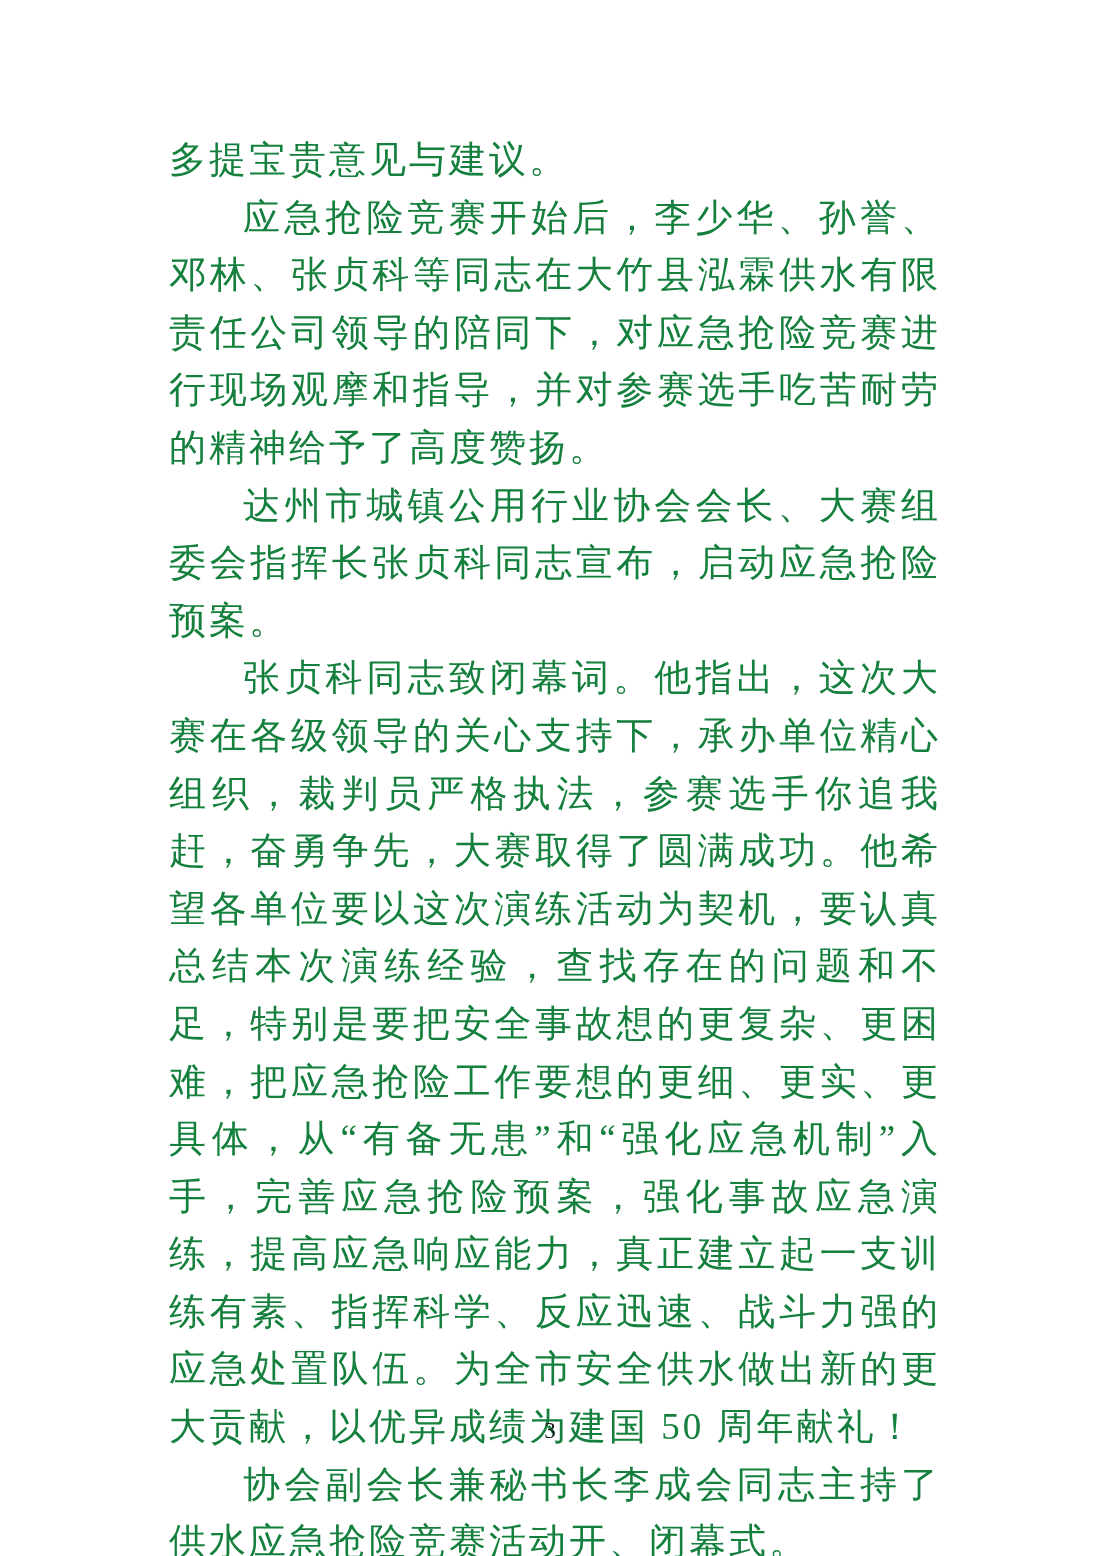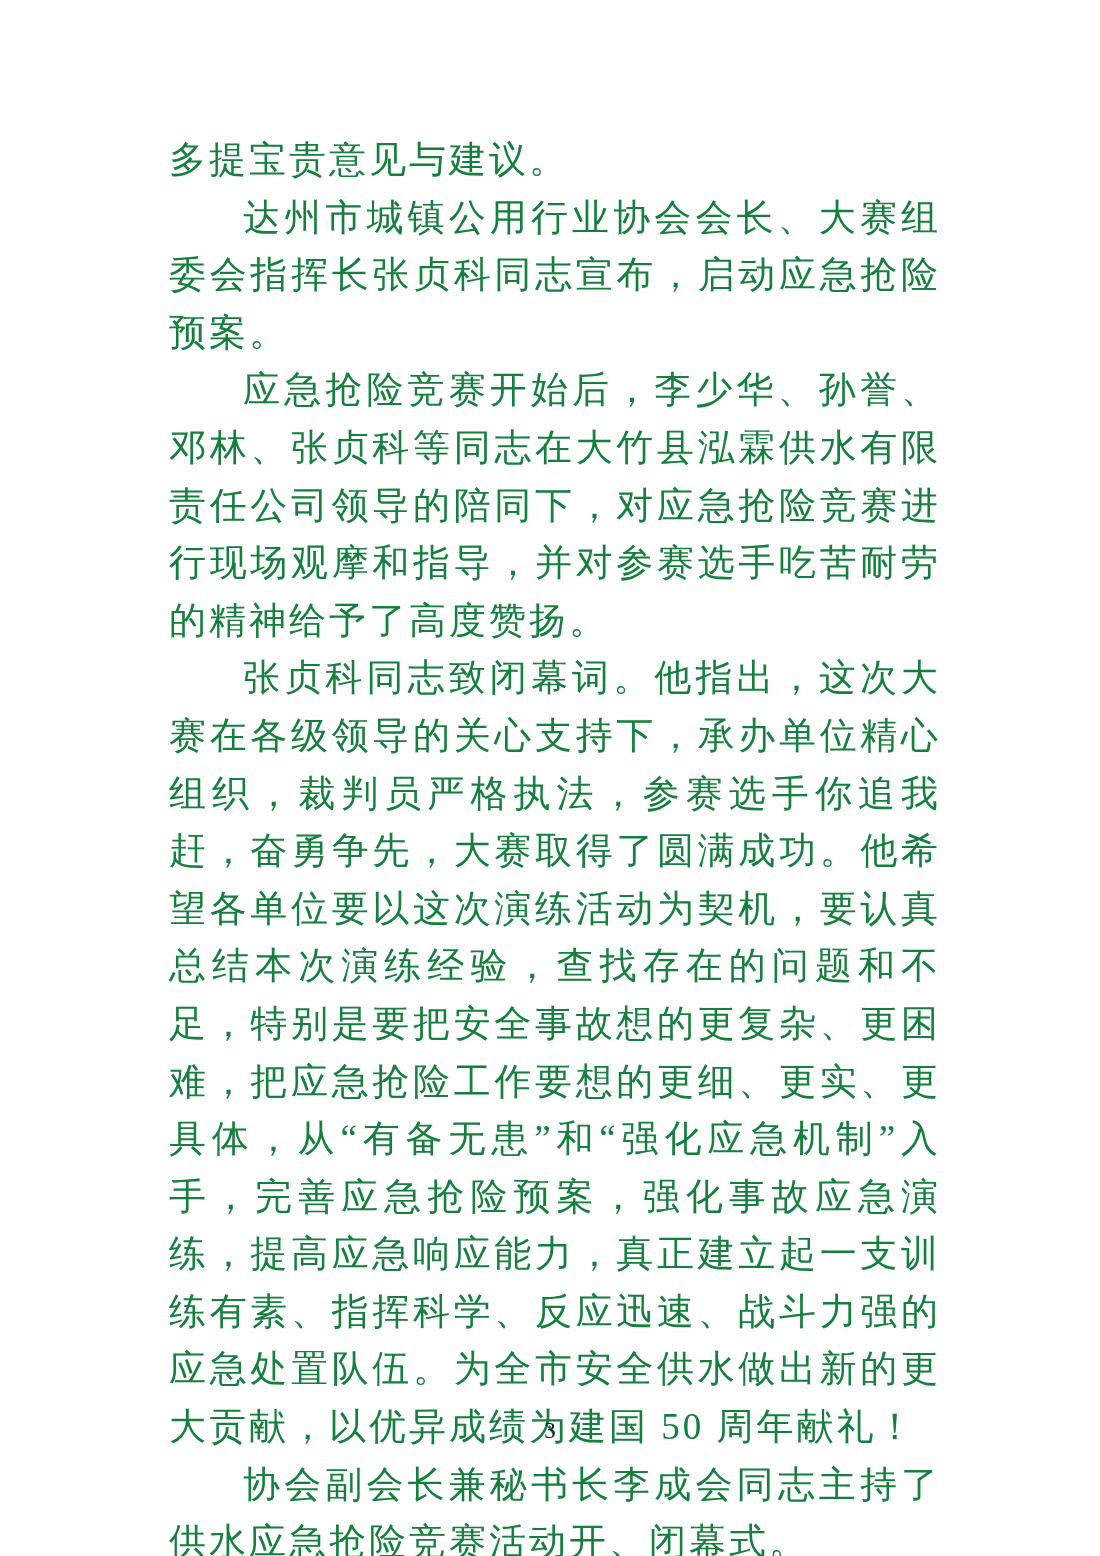--- a/index.html
+++ b/index.html
@@ -45,19 +45,19 @@
     color: #1a1a1a;
     letter-spacing: 0;
   }
 </style>
 </head>
 <body>
 
 <div class="page">
   <div class="content">
     <p>多提宝贵意见与建议。</p>
+    <p class="indent">应急抢险竞赛开始后，李少华、孙誉、邓林、张贞科等同志在大竹县泓霖供水有限责任公司领导的陪同下，对应急抢险竞赛进行现场观摩和指导，并对参赛选手吃苦耐劳的精神给予了高度赞扬。</p>
     <p class="indent">达州市城镇公用行业协会会长、大赛组委会指挥长张贞科同志宣布，启动应急抢险预案。</p>
-    <p class="indent">应急抢险竞赛开始后，李少华、孙誉、邓林、张贞科等同志在大竹县泓霖供水有限责任公司领导的陪同下，对应急抢险竞赛进行现场观摩和指导，并对参赛选手吃苦耐劳的精神给予了高度赞扬。</p>
     <p class="indent">张贞科同志致闭幕词。他指出，这次大赛在各级领导的关心支持下，承办单位精心组织，裁判员严格执法，参赛选手你追我赶，奋勇争先，大赛取得了圆满成功。他希望各单位要以这次演练活动为契机，要认真总结本次演练经验，查找存在的问题和不足，特别是要把安全事故想的更复杂、更困难，把应急抢险工作要想的更细、更实、更具体，从“有备无患”和“强化应急机制”入手，完善应急抢险预案，强化事故应急演练，提高应急响应能力，真正建立起一支训练有素、指挥科学、反应迅速、战斗力强的应急处置队伍。为全市安全供水做出新的更大贡献，以优异成绩为建国 50 周年献礼！</p>
     <p class="indent">协会副会长兼秘书长李成会同志主持了供水应急抢险竞赛活动开、闭幕式。</p>
   </div>
   <div class="page-number">3</div>
 </div>
 
 </body></html>

